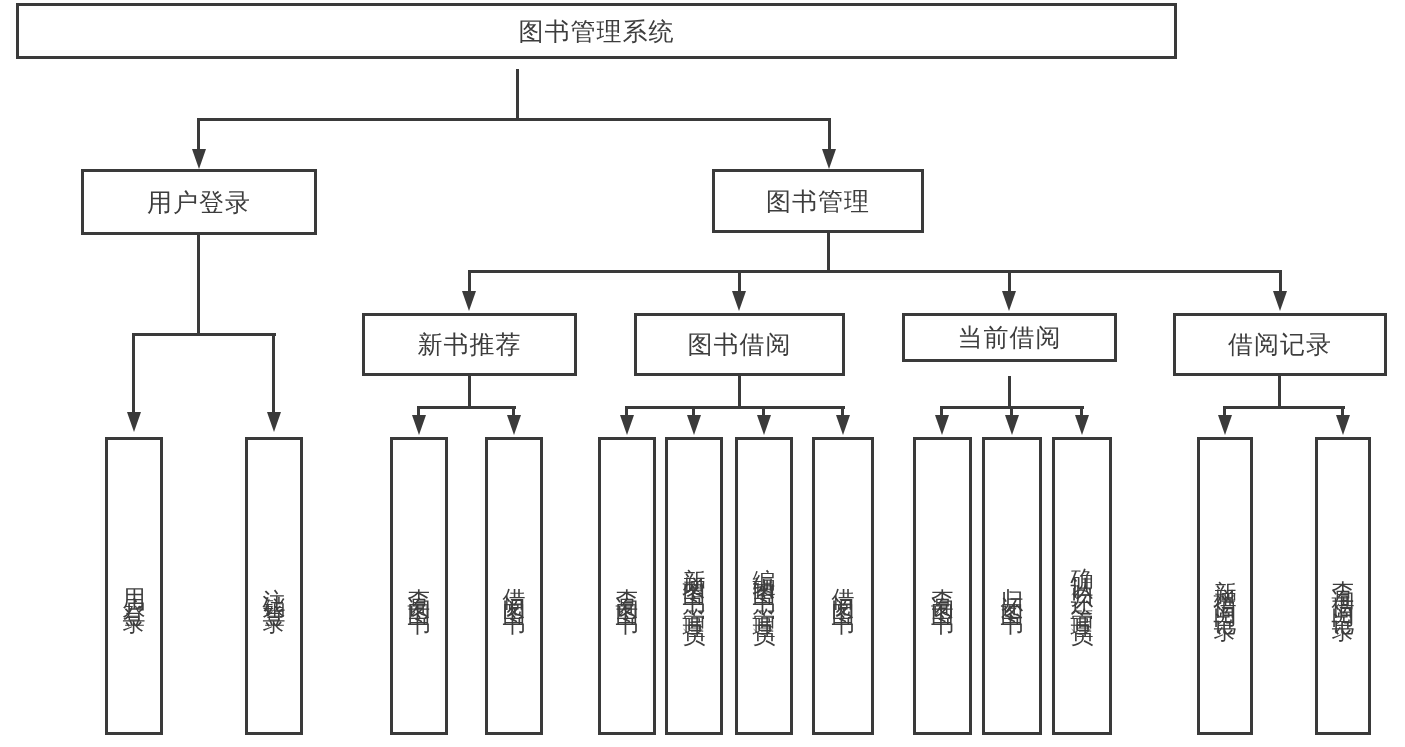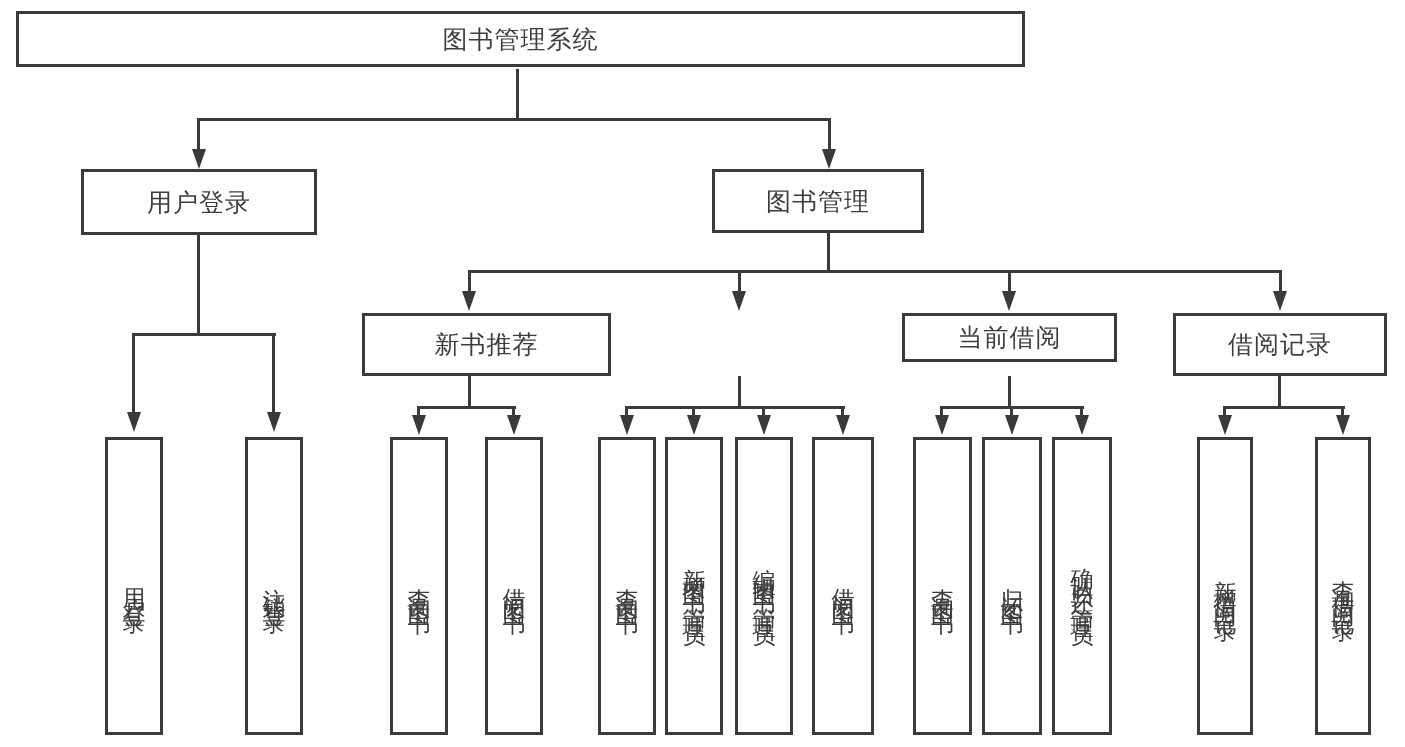--- a/index.html
+++ b/index.html
@@ -53,21 +53,21 @@
     color:var(--wm-gray);
     text-shadow:3px 1px 0 var(--wm-red);
     white-space:nowrap;
   }
 </style>
 </head>
 <body>
 
 <div class="canvas">
 
-  <div class="node h" style="left:16px;top:11px;width:1009px;height:56px">
+  <div class="node h" style="left:16px;top:3px;width:1161px;height:56px">
     <span>图书管理系统</span>
   </div>
 
   <div class="vline" style="left:516px;top:69px;height:51px"></div>
   <div class="hline" style="left:197px;top:118px;width:634px"></div>
   <div class="vline" style="left:197px;top:118px;height:33px"></div>
   <div class="arrow" style="left:192px;top:149px"></div>
   <div class="vline" style="left:828px;top:118px;height:33px"></div>
   <div class="arrow" style="left:822px;top:149px"></div>
 
@@ -89,22 +89,25 @@
   <div class="hline" style="left:468px;top:270px;width:814px"></div>
   <div class="vline" style="left:468px;top:270px;height:21px"></div>
   <div class="arrow" style="left:462px;top:291px"></div>
   <div class="vline" style="left:738px;top:270px;height:21px"></div>
   <div class="arrow" style="left:732px;top:291px"></div>
   <div class="vline" style="left:1008px;top:270px;height:21px"></div>
   <div class="arrow" style="left:1002px;top:291px"></div>
   <div class="vline" style="left:1279px;top:270px;height:21px"></div>
   <div class="arrow" style="left:1273px;top:291px"></div>
 
-  <div class="node h" style="left:362px;top:313px;width:249px;height:63px">
+  <div class="node h" style="left:362px;top:313px;width:215px;height:63px">
     <span>新书推荐</span>
+  </div>
+  <div class="node h" style="left:634px;top:313px;width:211px;height:63px">
+    <span>图书借阅</span>
   </div>
   <div class="node h" style="left:902px;top:313px;width:215px;height:49px">
     <span>当前借阅</span>
   </div>
   <div class="node h" style="left:1173px;top:313px;width:214px;height:63px">
     <span>借阅记录</span>
   </div>
 
   <div class="vline" style="left:468px;top:376px;height:33px"></div>
   <div class="hline" style="left:417px;top:406px;width:99px"></div>

